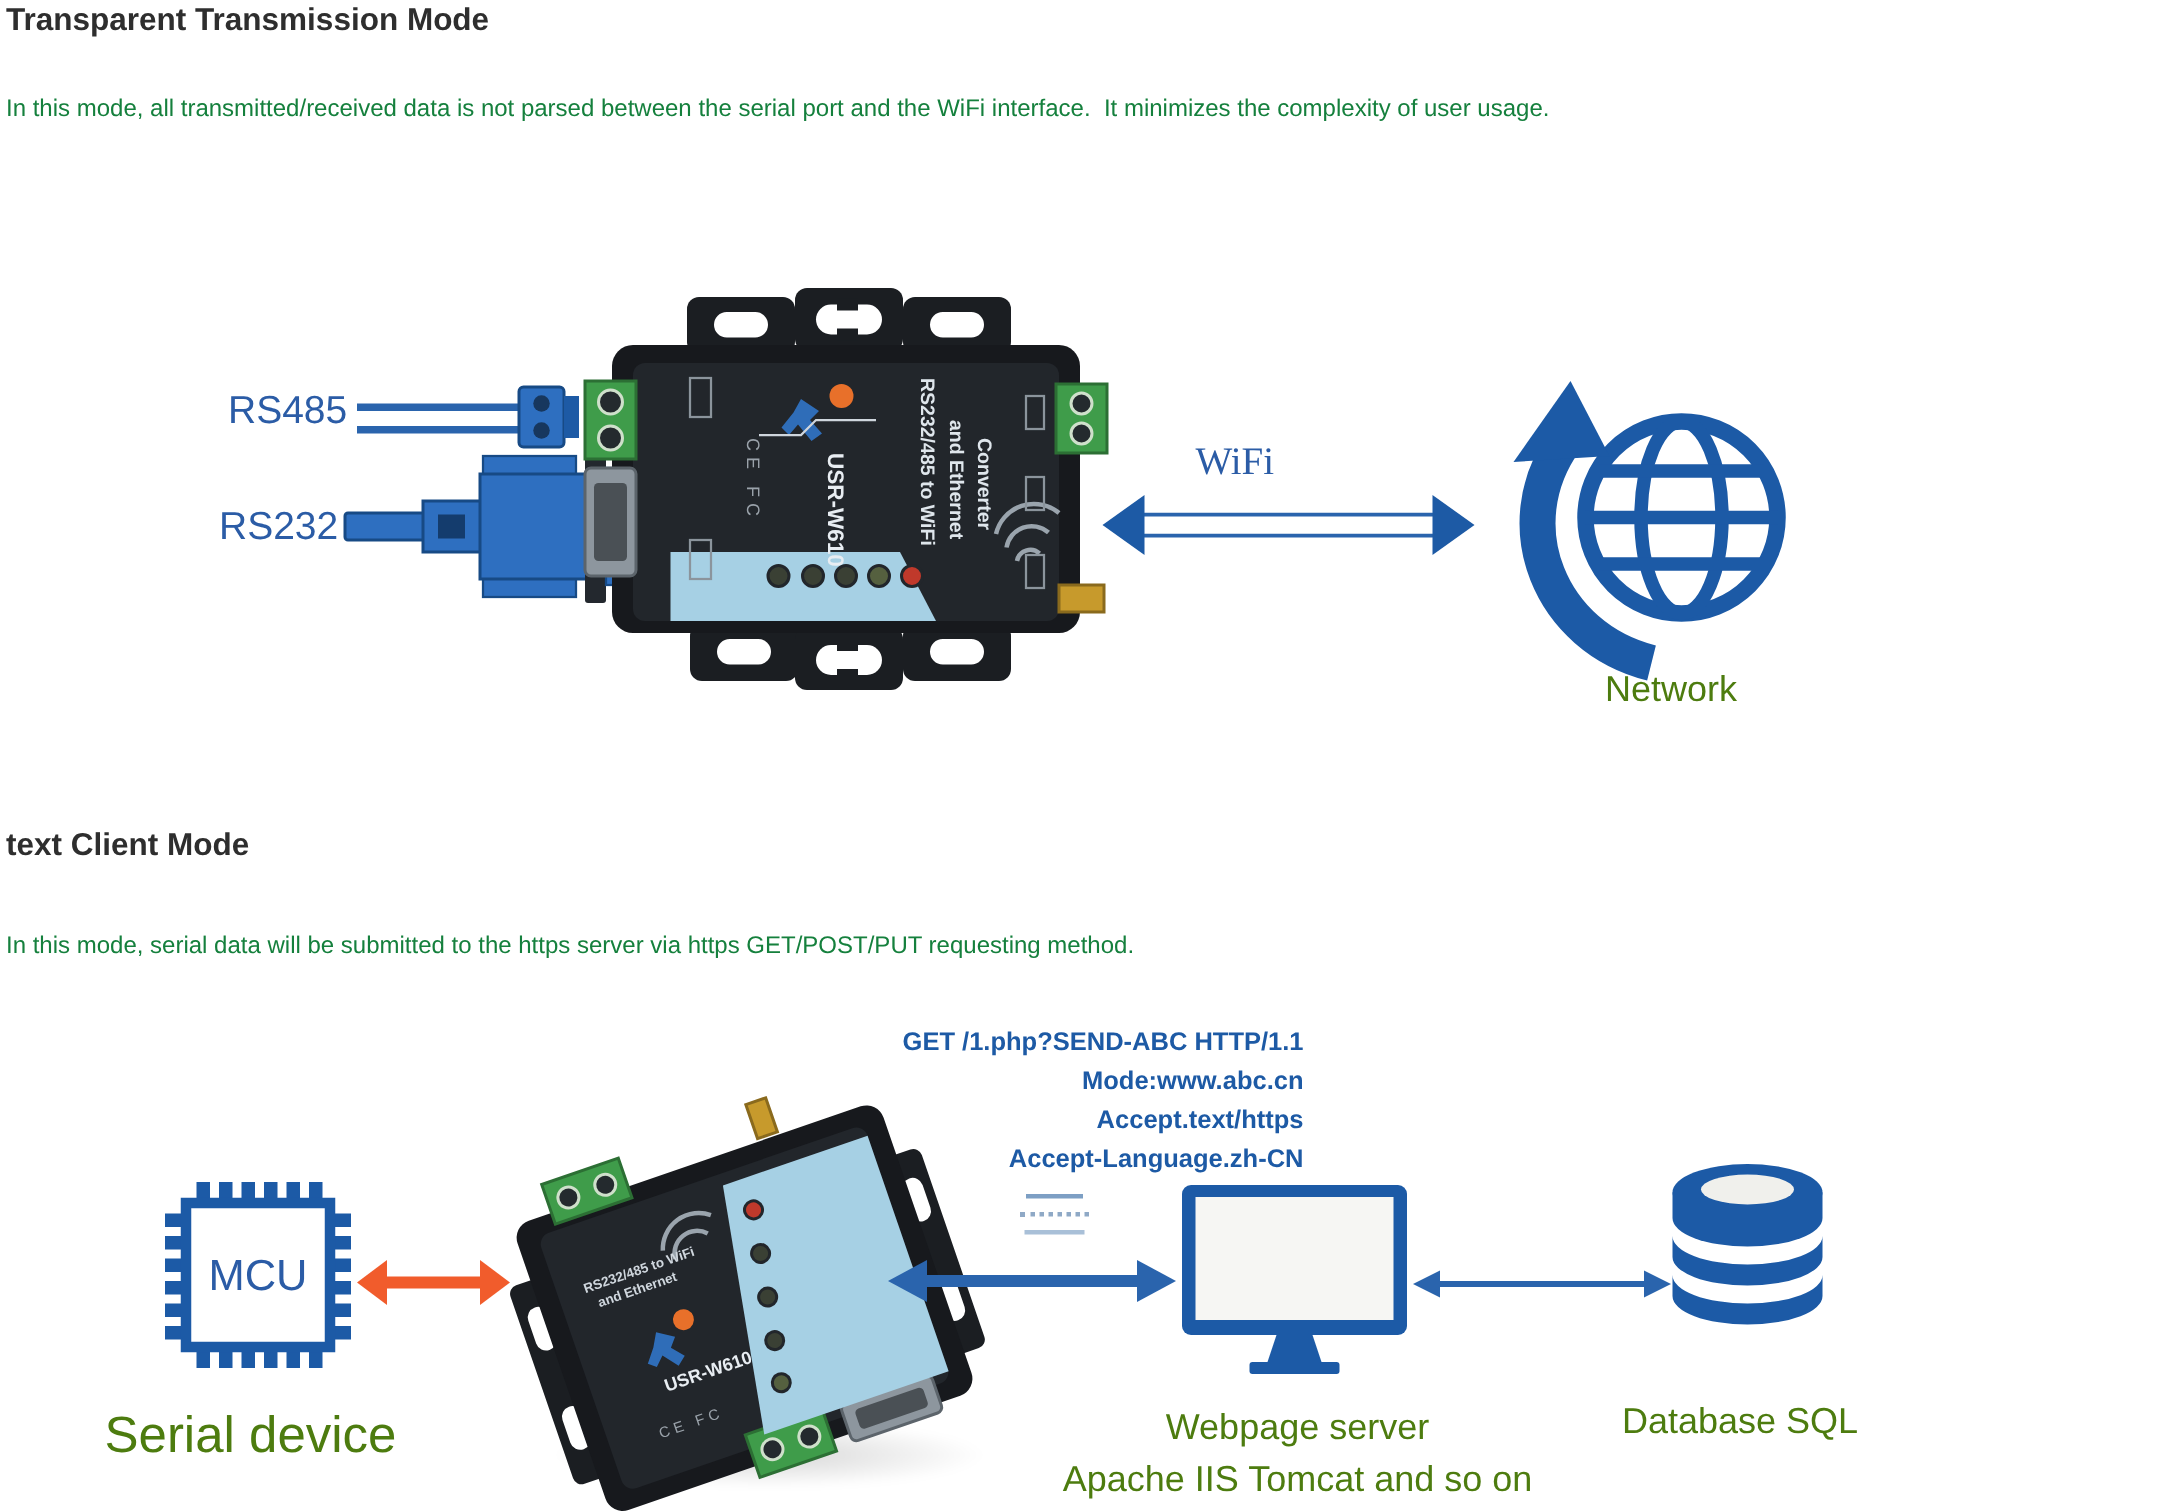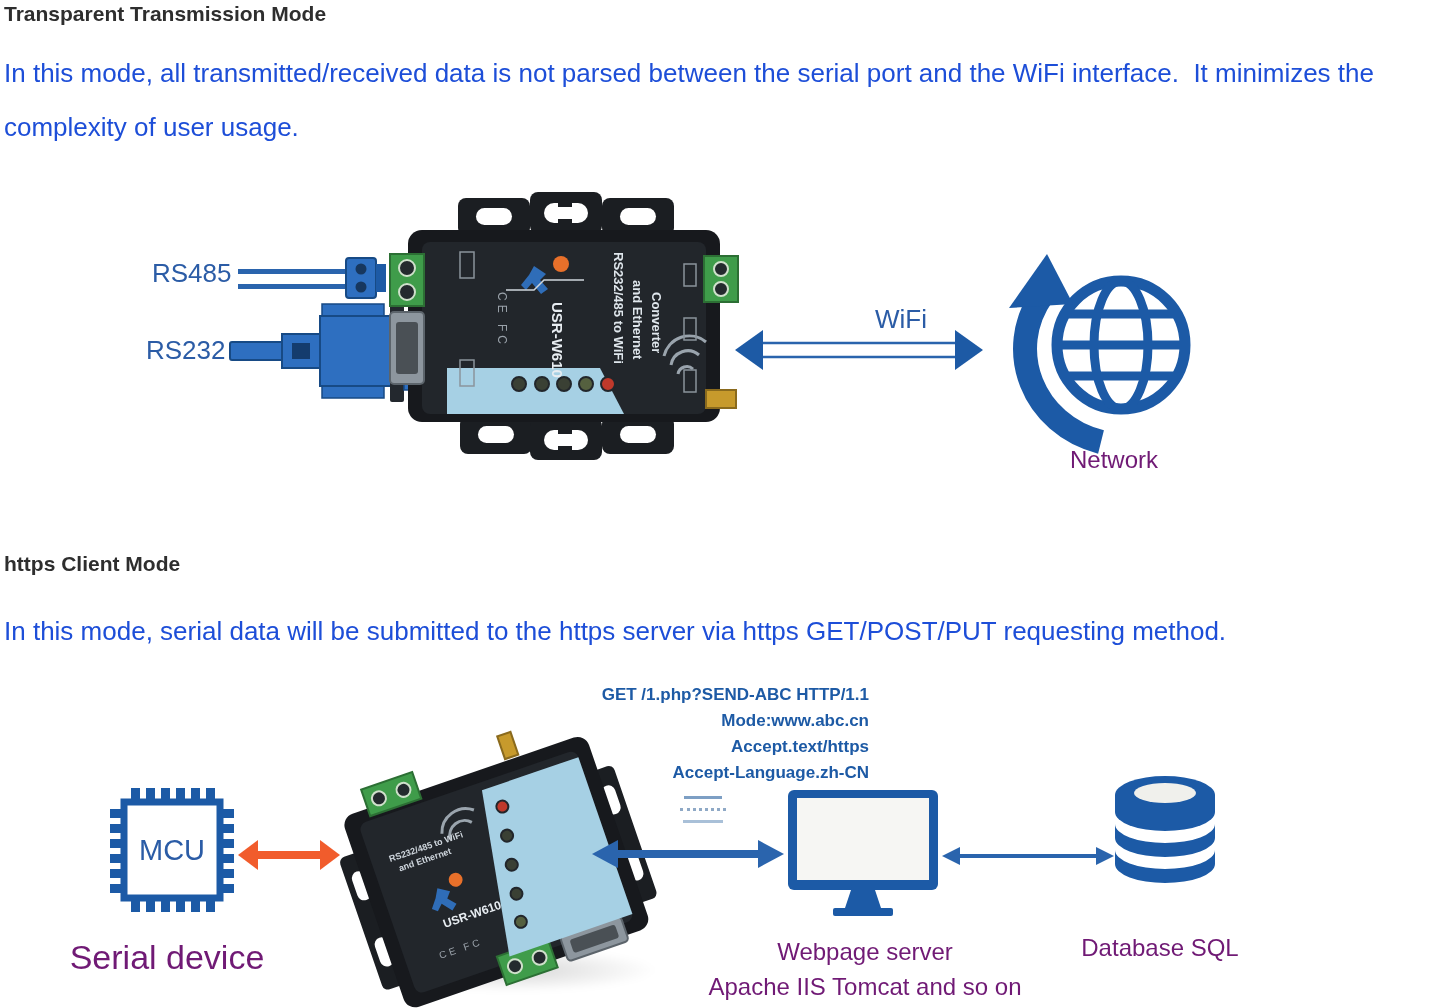--- a/index.html
+++ b/index.html
@@ -1,22 +1,22 @@
 <!DOCTYPE html>
 <html><head>
 <meta charset="utf-8">
 <style>
   html,body{margin:0;padding:0;}
   body{width:1440px;height:1008px;background:#ffffff;font-family:"Liberation Sans",sans-serif;overflow:hidden;}
   .canvas{position:relative;width:1440px;height:823px;background:#fff;}
   .abs{position:absolute;}
   .h1{font-size:21px;font-weight:bold;color:#2e2e2e;}
-  .para{font-size:26px;color:#1d4ed8;line-height:54px;width:1436px;}
+  .para{font-size:16px;color:#15803d;line-height:54px;width:1436px;}
   .blue-label{color:#2b5ca6;font-size:26px;}
-  .blue-label-sm{color:#701a75;font-size:24px;text-align:center;}
+  .blue-label-sm{color:#4d7c0f;font-size:24px;text-align:center;}
   .http-lines{width:332px;text-align:right;color:#1d5aa5;font-weight:bold;font-size:17px;line-height:26px;}
   .dash-group{width:332px;display:flex;flex-direction:column;align-items:center;gap:9px;margin-top:10px;}
   .dash1{width:38px;height:0;border-top:3px solid #7d9fc4;}
   .dash2{width:46px;height:0;border-top:3px dotted #8fa9c6;}
   .dash3{width:40px;height:0;border-top:3px solid #a9c0d8;}
   .wire{position:absolute;height:5px;background:#2a64ad;}
   .device2-wrap{transform:rotate(-19deg);transform-origin:50% 50%;}
   .shadow{background:radial-gradient(ellipse at center, rgba(0,0,0,0.16) 0%, rgba(0,0,0,0.0) 70%);border-radius:50%;filter:blur(3px);}
   svg{display:block;overflow:visible;}
   svg text{font-family:"Liberation Sans",sans-serif;}
@@ -115,41 +115,41 @@
 
     <g stroke="#8b949c" stroke-width="1.5" fill="none">
       <rect x="72" y="64" width="14" height="26"></rect>
       <rect x="72" y="172" width="14" height="26"></rect>
       <rect x="296" y="76" width="12" height="22"></rect>
       <rect x="296" y="130" width="12" height="22"></rect>
       <rect x="296" y="182" width="12" height="22"></rect>
     </g>
   </svg>
 
-  <div class="abs blue-label" style="left:797px;top:304px;width:130px;text-align:right;">WiFi</div>
+  <div class="abs blue-label" style="left:797px;top:293px;width:130px;text-align:left;font-family:Liberation Serif, serif;">WiFi</div>
   <svg class="abs" style="left:733px;top:326px;" width="252" height="48" viewBox="0 0 252 48">
     <line x1="28" y1="17" x2="224" y2="17" stroke="#2a64ad" stroke-width="2.5"></line>
     <line x1="28" y1="31" x2="224" y2="31" stroke="#2a64ad" stroke-width="2.5"></line>
     <polygon points="30,4 2,24 30,44" fill="#1d5aa5"></polygon>
     <polygon points="222,4 250,24 222,44" fill="#1d5aa5"></polygon>
   </svg>
 
   <svg class="abs" style="left:993px;top:250px;" width="210" height="200" viewBox="0 0 210 200">
     <circle cx="128" cy="95" r="64" stroke="#1c5aa6" stroke-width="11" fill="none"></circle>
     <ellipse cx="128" cy="95" rx="27" ry="64" stroke="#1c5aa6" stroke-width="9" fill="none"></ellipse>
     <line x1="73" y1="64" x2="183" y2="64" stroke="#1c5aa6" stroke-width="9"></line>
     <line x1="64" y1="95" x2="192" y2="95" stroke="#1c5aa6" stroke-width="9"></line>
     <line x1="73" y1="126" x2="183" y2="126" stroke="#1c5aa6" stroke-width="9"></line>
     <path d="M108,192 C40,175 10,100 50,44" stroke="#1c5aa6" stroke-width="24" fill="none"></path>
     <path d="M108,192 C95,190 82,186 72,180" stroke="#ffffff" stroke-width="0" fill="none"></path>
     <polygon points="16,58 54,4 80,54" fill="#1c5aa6"></polygon>
   </svg>
   <div class="abs blue-label-sm" style="left:1034px;top:446px;width:160px;">Network</div>
 
-  <div class="abs h1" style="left:4px;top:552px;">https Client Mode</div>
+  <div class="abs h1" style="left:4px;top:552px;">text Client Mode</div>
   <div class="abs para" style="left:4px;top:604px;">In this mode, serial data will be submitted to the https server via https GET/POST/PUT requesting method.</div>
 
   <div class="abs" style="left:537px;top:682px;">
     <div class="http-lines">GET /1.php?SEND-ABC HTTP/1.1</div>
     <div class="http-lines">Mode:www.abc.cn</div>
     <div class="http-lines">Accept.text/https</div>
     <div class="http-lines">Accept-Language.zh-CN</div>
     <div class="dash-group">
       <div class="dash1"></div>
         <div class="dash2"></div>

